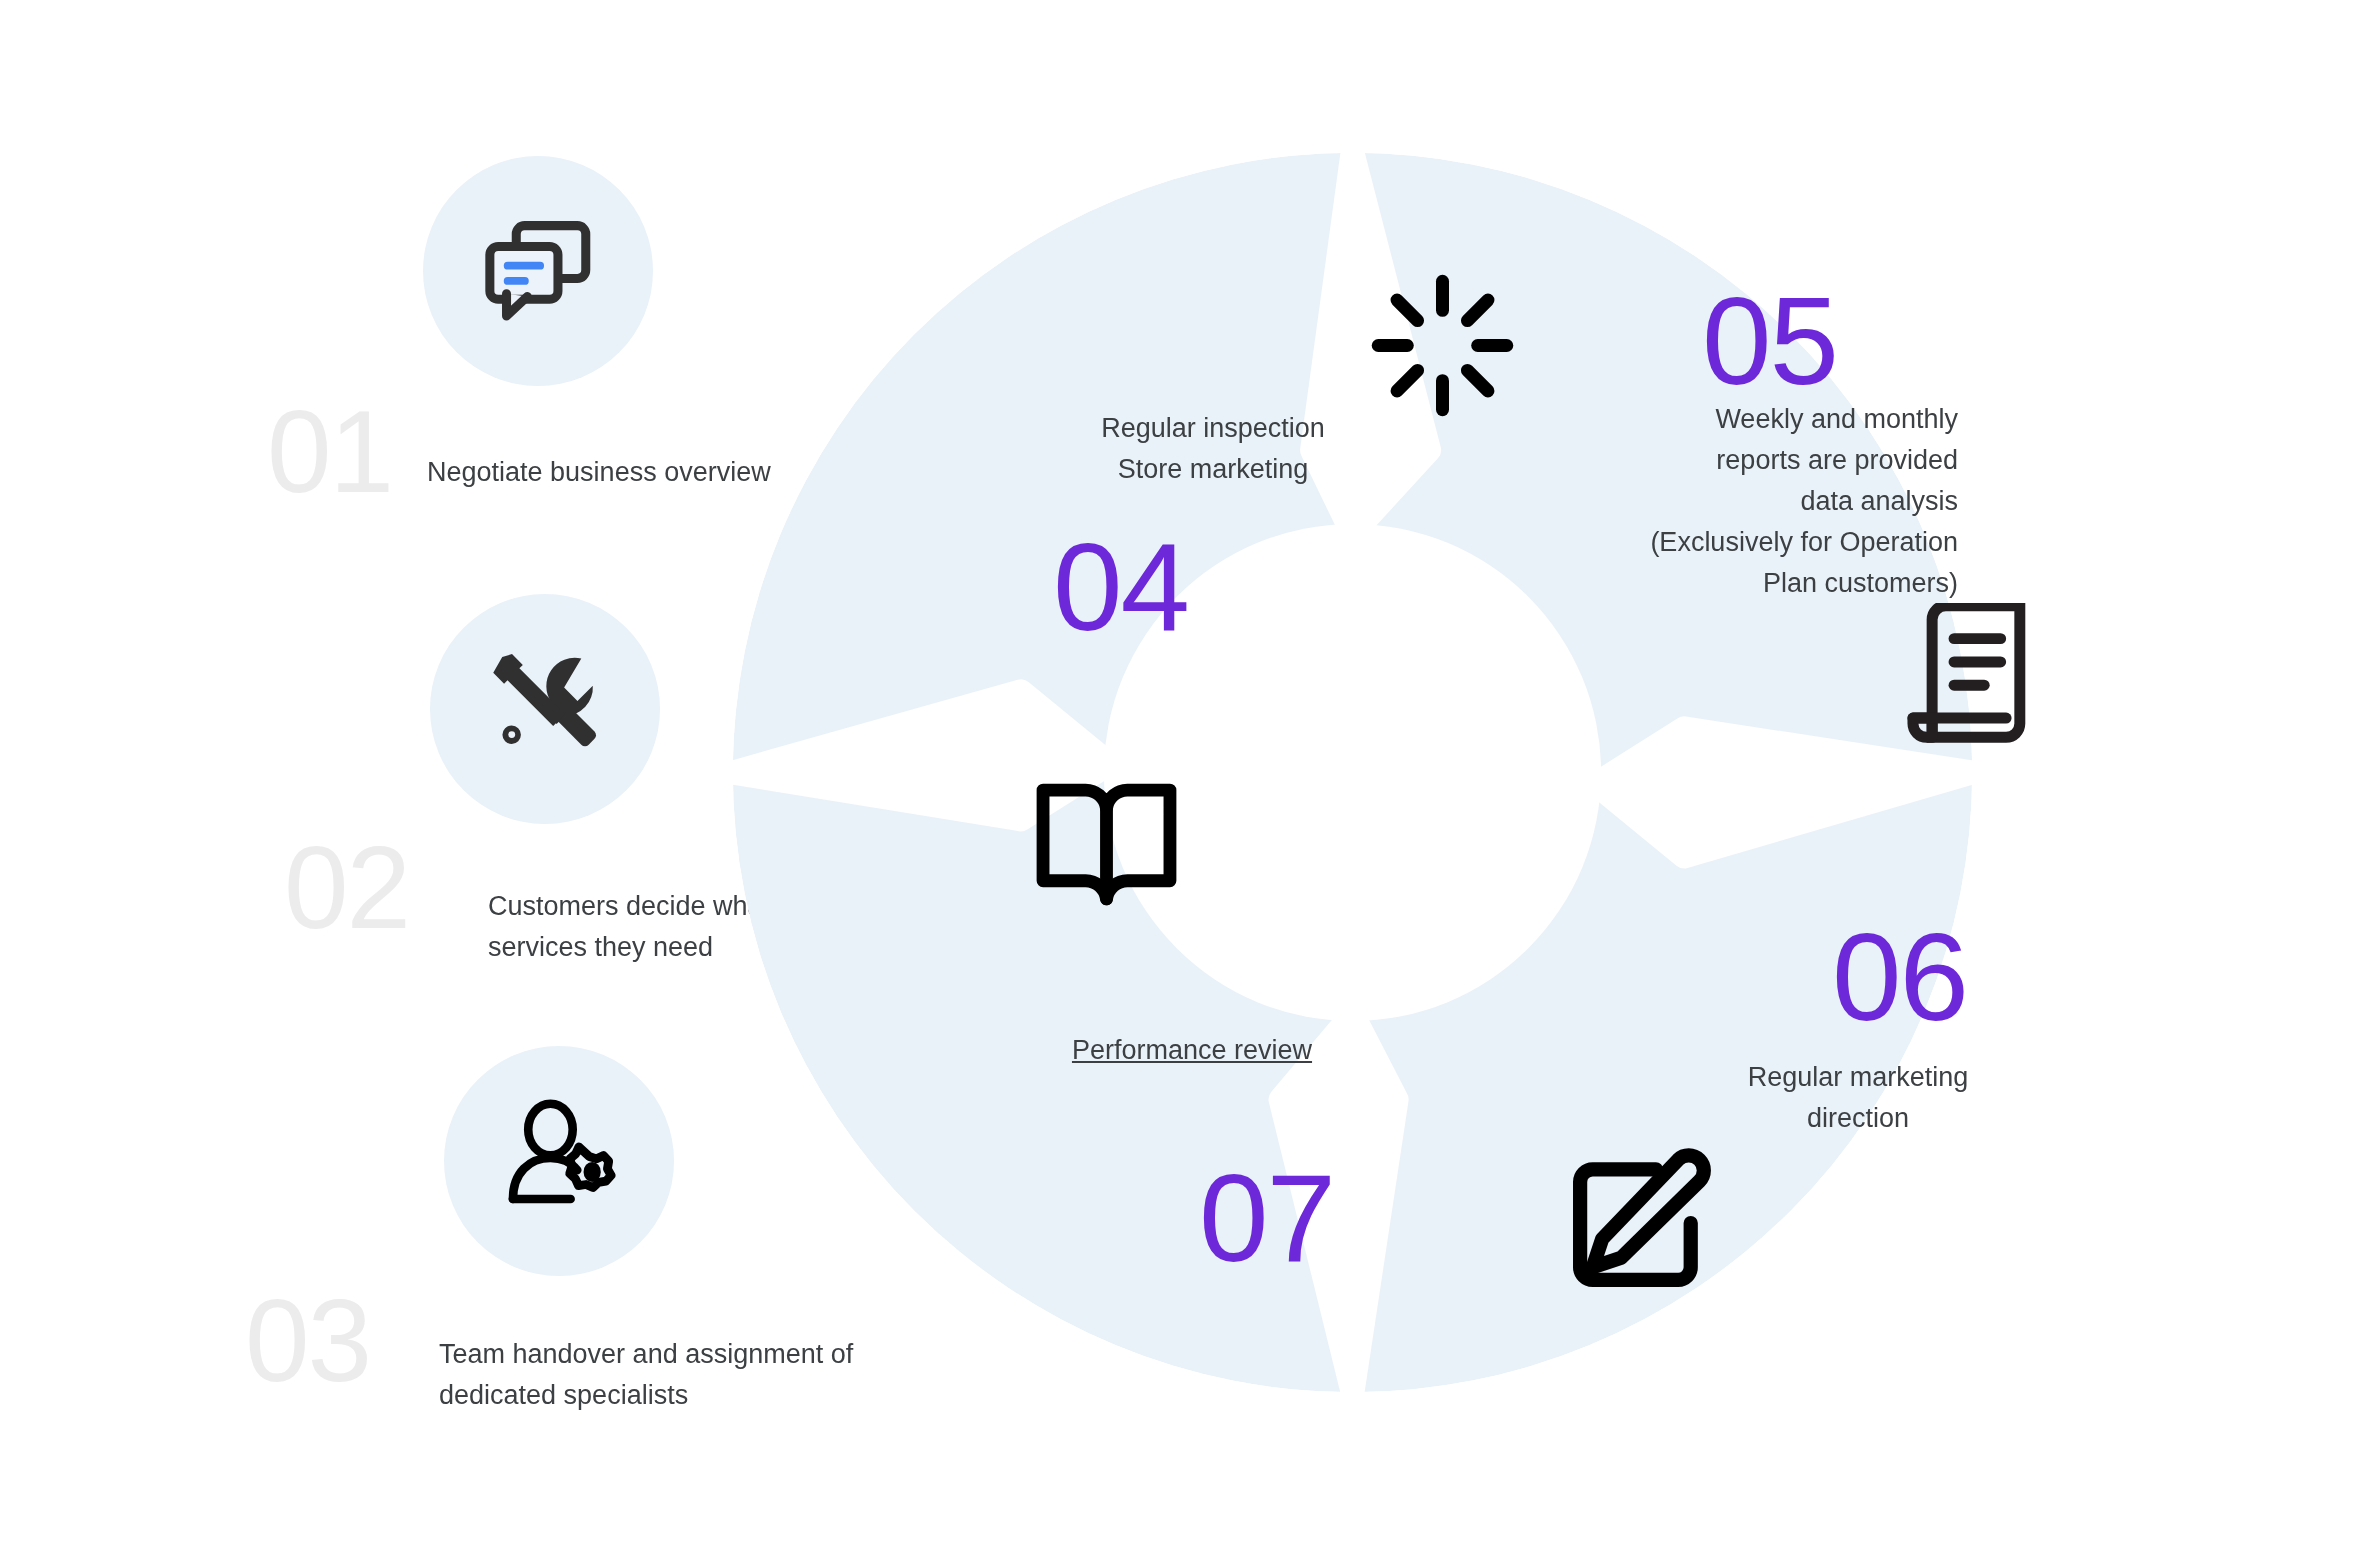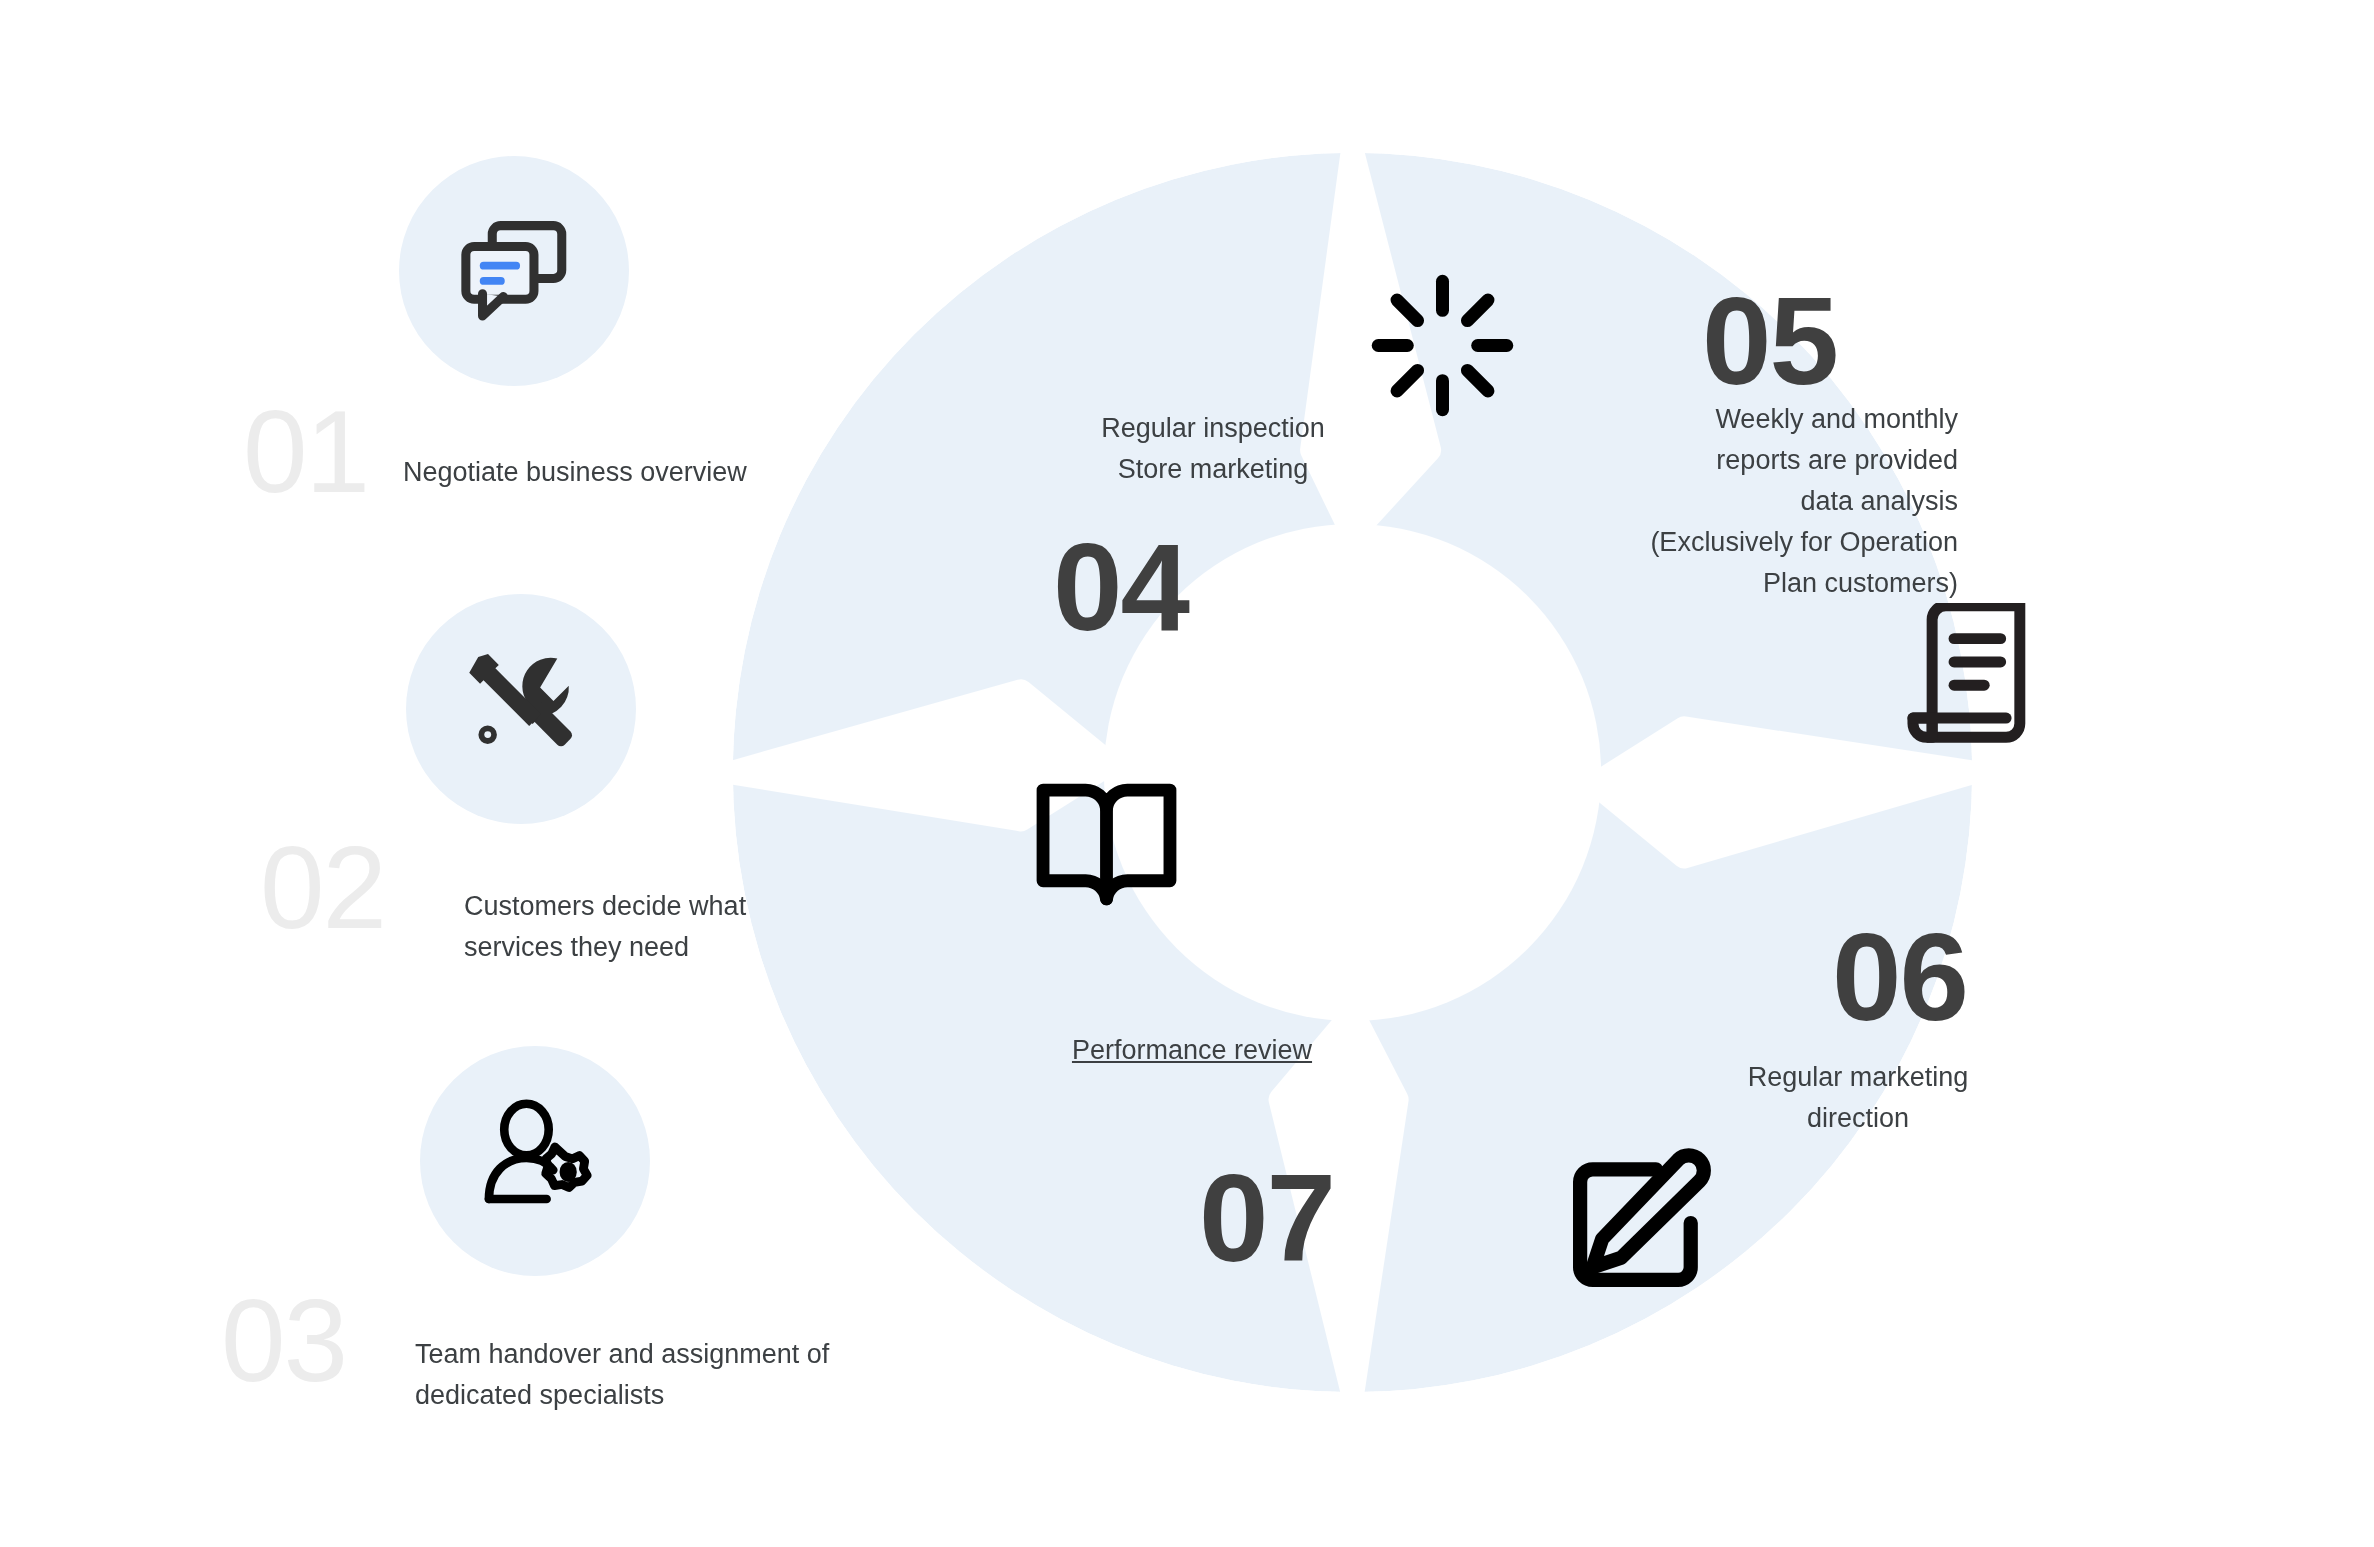--- a/index.html
+++ b/index.html
@@ -2,21 +2,21 @@
 <html style="font-size:15px"><head>
 <meta charset="utf-8">
 <style>
   html,body{margin:0;padding:0;background:#ffffff;}
   body{
     width:2375px;height:1547px;position:relative;overflow:hidden;
     font-family:"Liberation Sans","DejaVu Sans",sans-serif;
     -webkit-font-smoothing:antialiased;
   }
   
-  .left-col{position:absolute;left:0;top:0;width:928px;height:1547px;}
+  .left-col{position:absolute;left:0;top:0;width:928px;height:1547px;padding-left:24px;}
   .step{position:absolute;}
   .step-badge{
     position:absolute;border-radius:50%;background:#e9f1f9;
     display:flex;align-items:center;justify-content:center;
   }
   .step-num{
     position:absolute;color:#ececec;font-weight:300;letter-spacing:-1.9px;
     line-height:1;font-family:"Liberation Sans","DejaVu Sans",sans-serif;
     user-select:none;
   }
@@ -35,21 +35,21 @@
   
   #s3 .step-badge{left:420px;top:1046px;width:230px;height:230px;}
   #s3 .step-num{left:221px;top:1283px;font-size:116px;}
   #s3 .step-label{left:415px;top:1334px;width:519px;}
 
   
   .donut-wrap{position:absolute;left:724px;top:144px;width:1257px;height:1257px;}
   .donut-svg{display:block;width:1257px;height:1257px;overflow:visible;}
 
   .ring-num{
-    position:absolute;color:#404040;font-weight:700;letter-spacing:-1.9px;
+    position:absolute;color:#6d28d9;font-weight:400;letter-spacing:-1.9px;
     line-height:1;font-size:125px;user-select:none;text-align:center;
   }
   .ring-text{
     position:absolute;color:#3c4043;font-size:27px;line-height:1.52;
     text-align:center;white-space:pre-line;font-weight:400;
   }
   .ring-icon{position:absolute;}
 
   
   #n04{left:1053px;top:524px;}

